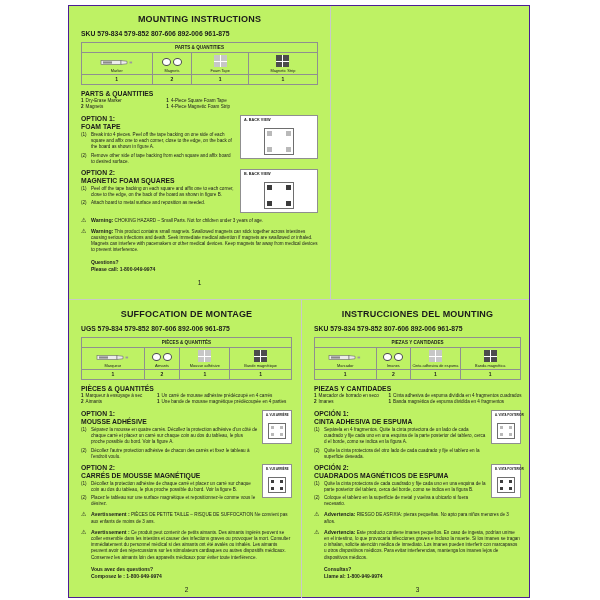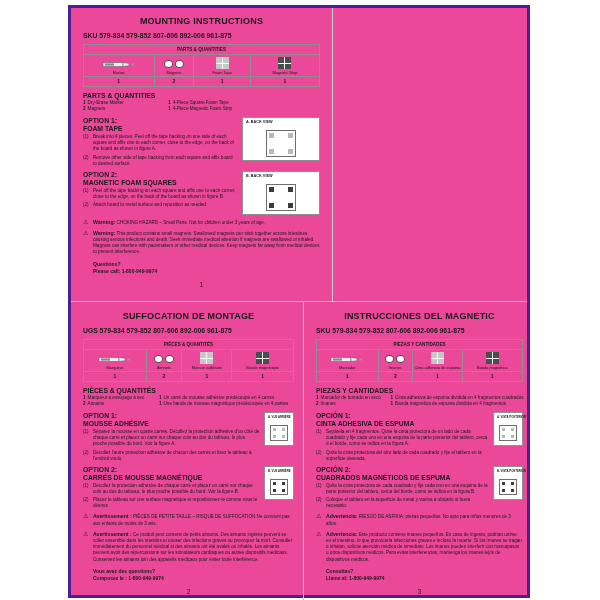--- a/index.html
+++ b/index.html
@@ -1,19 +1,19 @@
 <!DOCTYPE html>
 <html><head>
 <meta charset="utf-8">
 <style>
   html,body{margin:0;padding:0;background:#fff;}
   .canvas{position:relative;width:600px;height:600px;background:#fff;
     font-family:"Liberation Sans", sans-serif;color:#1b1b1b;overflow:hidden;}
   .sheet{position:absolute;left:68px;top:5px;width:462px;height:593px;
-    border:3px solid #4c1d95;background:#ec4899;box-sizing:border-box;}
+    border:1px solid #4c1d95;background:#bef264;box-sizing:border-box;}
   .cell{position:absolute;overflow:hidden;box-sizing:border-box;}
   .cell-en{left:0;top:0;width:262px;height:293px;border-right:1px solid #c9c9c9;padding:6px 12px 0 12px;}
   .cell-fr{left:0;top:294px;width:233px;height:298px;border-right:1px solid #c9c9c9;padding:7px 9px 0 12px;}
   .cell-es{left:233px;top:294px;width:228px;height:298px;padding:7px 9px 0 12px;}
   .hdiv{position:absolute;left:0;top:293px;width:100%;height:0;border-top:1px solid #c9c9c9;}
 
   .pg-title{text-align:center;font-weight:bold;font-size:9px;margin:2px 0 6px;letter-spacing:.2px;}
   .pg-sku{font-size:6.8px;font-weight:bold;margin:0 0 5px;white-space:nowrap;}
 
   .pt{border:1px solid #8f8f8f;margin-bottom:5px;}
@@ -298,21 +298,21 @@
     <span class="warn-b"><b>Avertissement :</b> <span>Ce produit peut contenir de petits aimants. Des aimants ingérés peuvent se coller ensemble dans les intestins et causer des infections graves ou provoquer la mort. Consulter immédiatement du personnel médical si des aimants ont été avalés ou inhalés. Les aimants peuvent avoir des répercussions sur les stimulateurs cardiaques ou autres dispositifs médicaux. Conservez les aimants loin des appareils médicaux pour éviter toute interférence.</span></span>
   </div>
 
   <div class="footer">
     <div>Vous avez des questions?</div>
     <div>Composez le : 1-800-949-9974</div>
   </div>
   <div class="pnum">2</div>
 </div>
     <div class="cell cell-es">
-  <div class="pg-title">INSTRUCCIONES DEL MAGNETIC</div>
+  <div class="pg-title">INSTRUCCIONES DEL MOUNTING</div>
   <div class="pg-sku">SKU 579-834 579-852 807-606 892-006 961-875</div>
 
   <div class="pt">
     <div class="pt-h">PIEZAS Y CANTIDADES</div>
     <div class="pt-r">
       <div class="pt-c w1">
         <svg class="ic-marker" width="34" height="9" viewBox="0 0 34 9">
           <rect x="1" y="2.5" width="20" height="4" fill="#ececec" stroke="#666" stroke-width="0.6"></rect>
           <rect x="3" y="3.4" width="9" height="2.2" fill="#8a8a8a"></rect>
           <polygon points="21,2.5 27,3.3 27,5.7 21,6.5" fill="#ececec" stroke="#666" stroke-width="0.6"></polygon>

